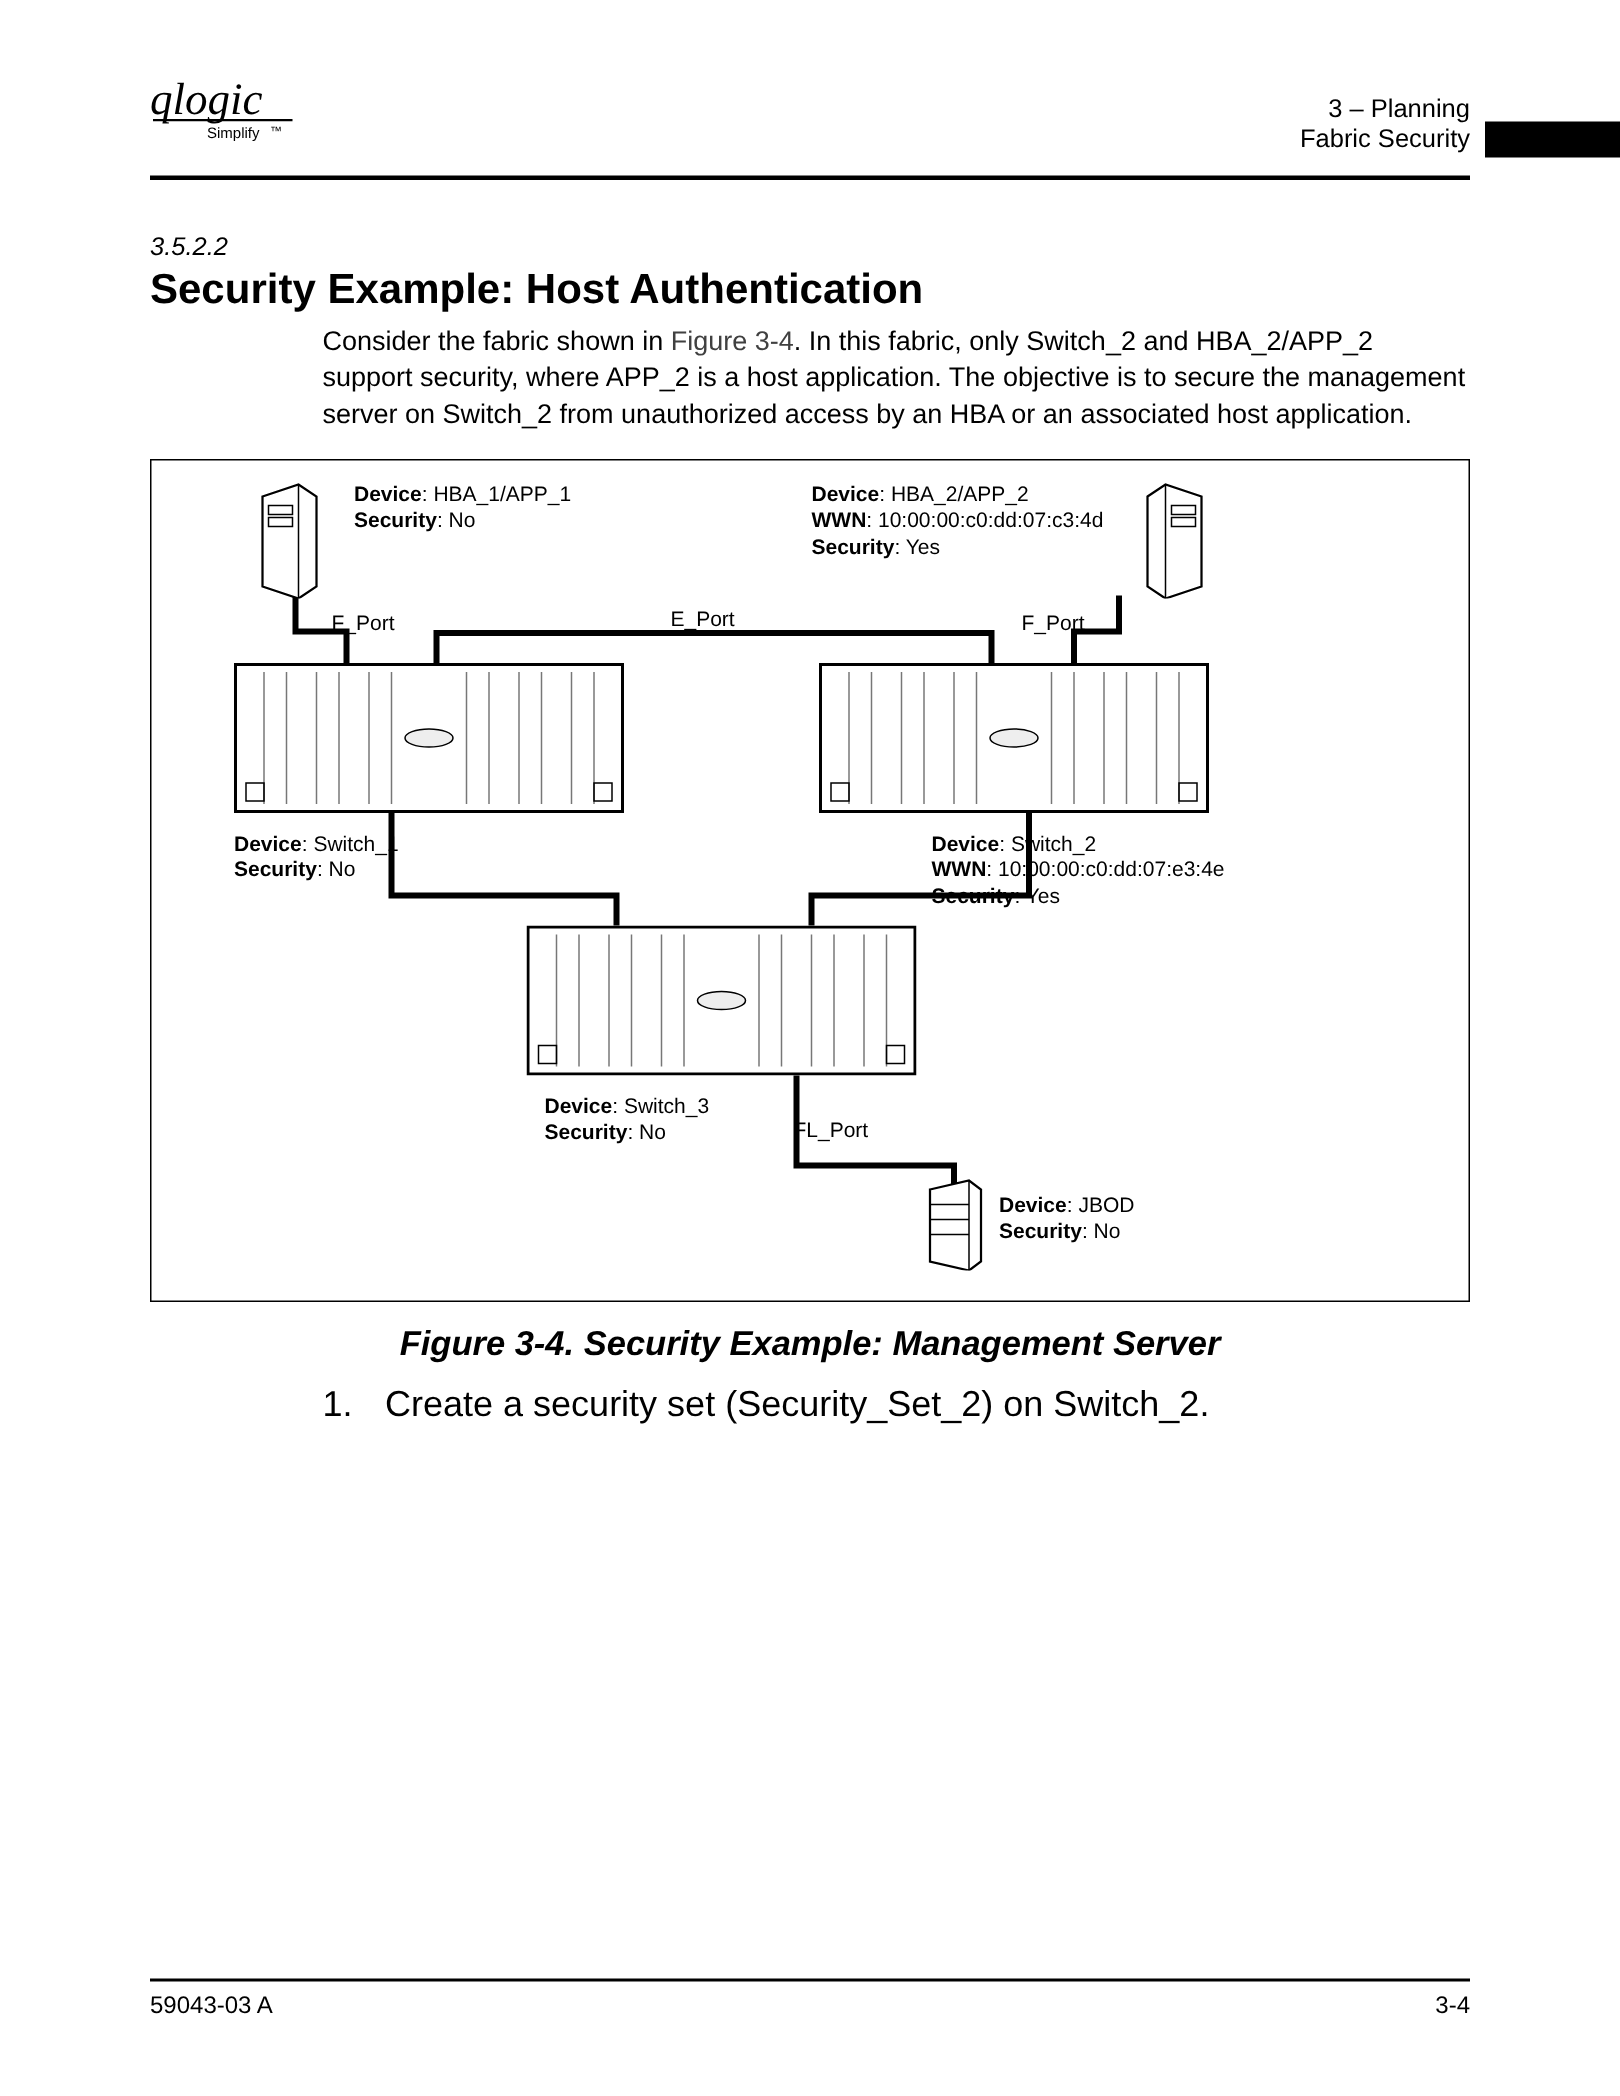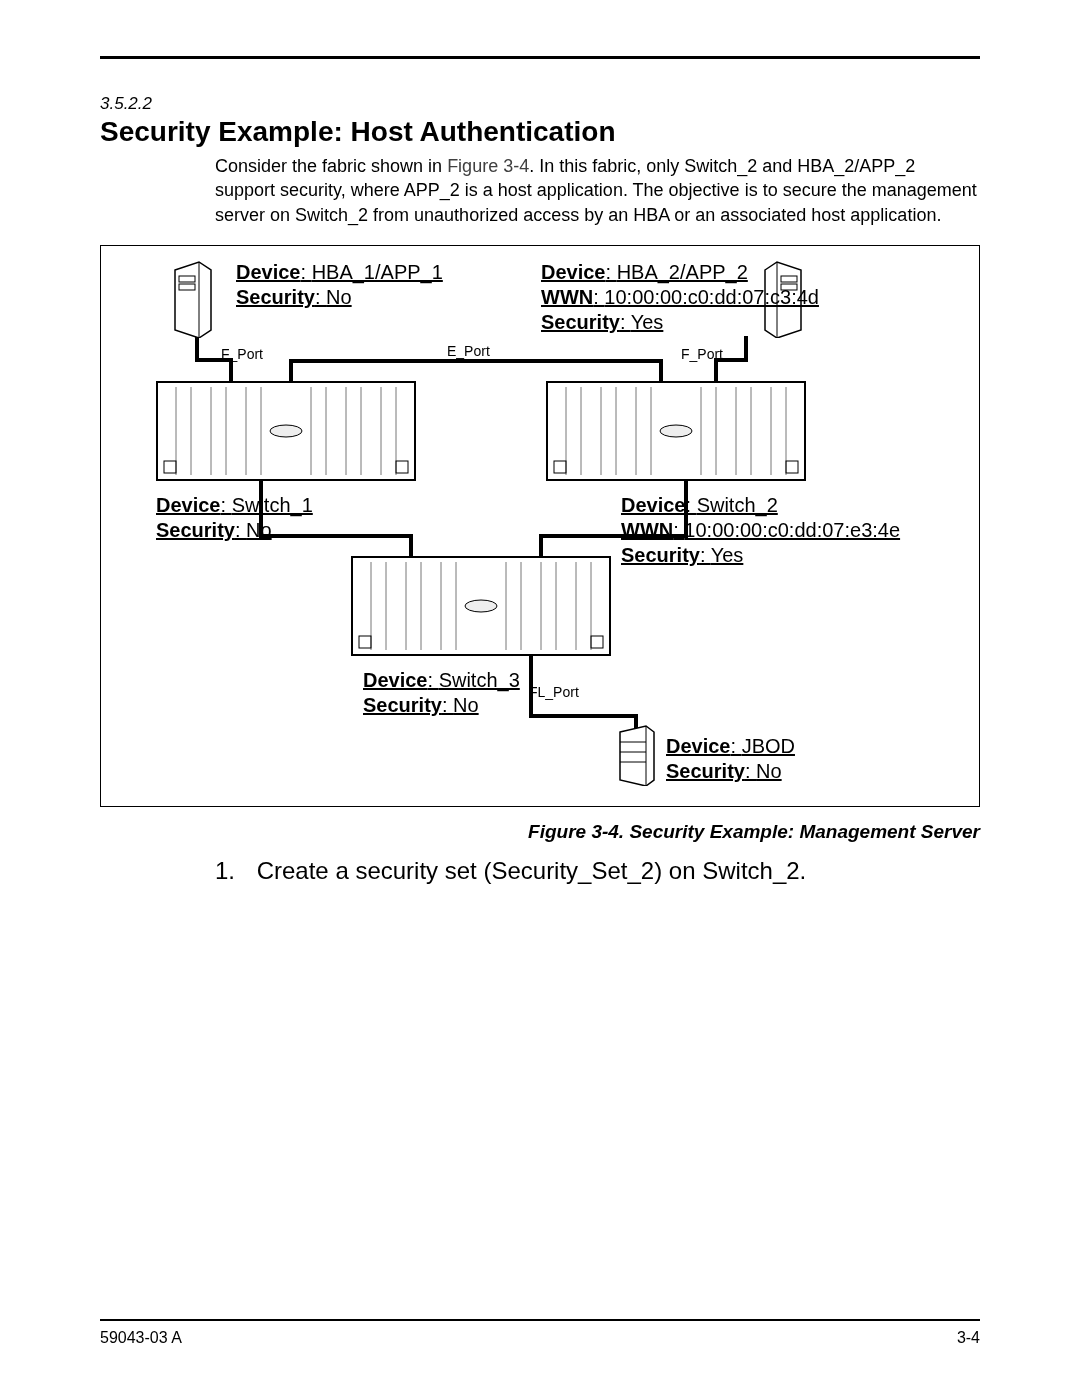--- a/index.html
+++ b/index.html
@@ -56,33 +56,32 @@
   }
   .figref { color: #404040; }
   .figure-box {
     border: 1px solid #000;
     margin-top: 18px;
     position: relative;
     height: 560px;
   }
   .figure-box .fig-label {
     position: absolute;
-    font-size: 20px;
+    font-size: 14px;
     line-height: 1.25;
-    text-decoration: underline;
   }
   .figure-box .port-label {
     position: absolute;
     font-size: 14px;
   }
   .figure-caption {
-    text-align: right;
+    text-align: center;
     font-style: italic;
     font-weight: bold;
-    font-size: 19px;
+    font-size: 23px;
     margin-top: 14px;
   }
   .list-item {
     font-size: 24px;
     margin-left: 115px;
     margin-top: 14px;
   }
   .list-num { display:inline-block; width: 35px; }
   .footer {
     position: absolute;
@@ -119,20 +118,37 @@
     left:0; top:0;
     width:100%; height:100%;
     pointer-events:none;
   }
 </style>
 </head>
 <body>
 
 <div class="page">
 
+  <div class="header">
+    <div>
+      <svg width="110" height="48" viewBox="0 0 110 48">
+        <text x="0" y="26" font-family="cursive" font-style="italic" font-size="30" fill="#000">qlogic</text>
+        <line x1="2" y1="30" x2="95" y2="30" stroke="#000" stroke-width="1.5"></line>
+        <text x="38" y="42" font-family="Arial" font-size="10" fill="#000">Simplify</text>
+        <text x="80" y="40" font-family="Arial" font-size="8" fill="#000">™</text>
+      </svg>
+    </div>
+    <div class="header-right">
+      <div>3 – Planning</div>
+      <div class="line2-wrap">
+        <span>Fabric Security</span>
+        <span class="blackbox"></span>
+      </div>
+    </div>
+  </div>
   <div class="rule"></div>
 
   <div class="section-num">3.5.2.2</div>
   <div class="section-title">Security Example: Host Authentication</div>
 
   <div class="body-para">
     <span>Consider the fabric shown in </span><span class="figref">Figure 3-4</span><span>. In this fabric, only Switch_2 and HBA_2/APP_2 support security, where APP_2 is a host application. The objective is to secure the management server on Switch_2 from unauthorized access by an HBA or an associated host application.</span>
   </div>
 
   <div class="figure-box">

